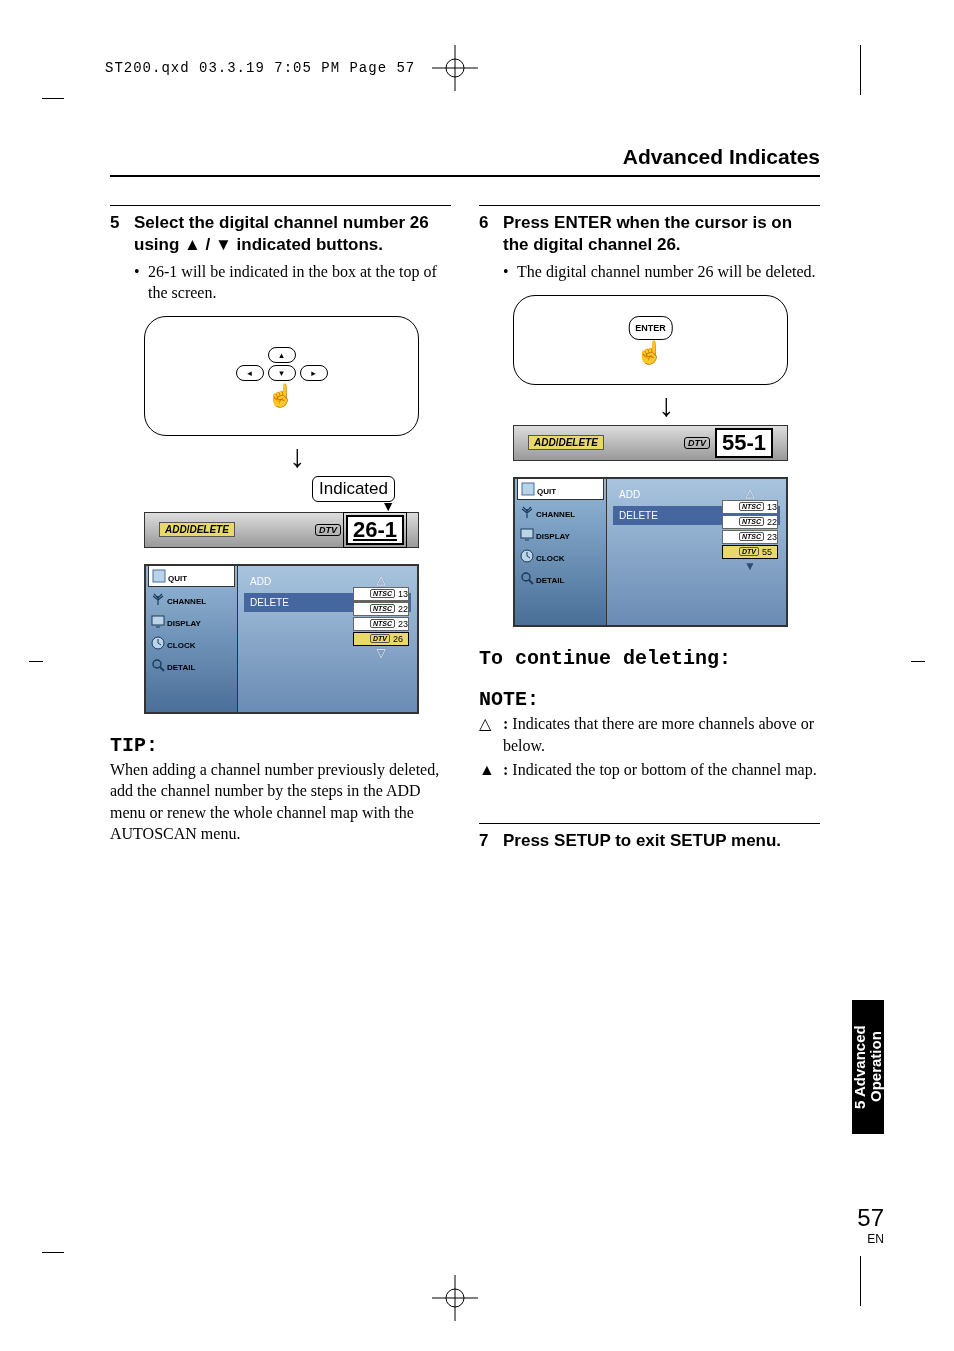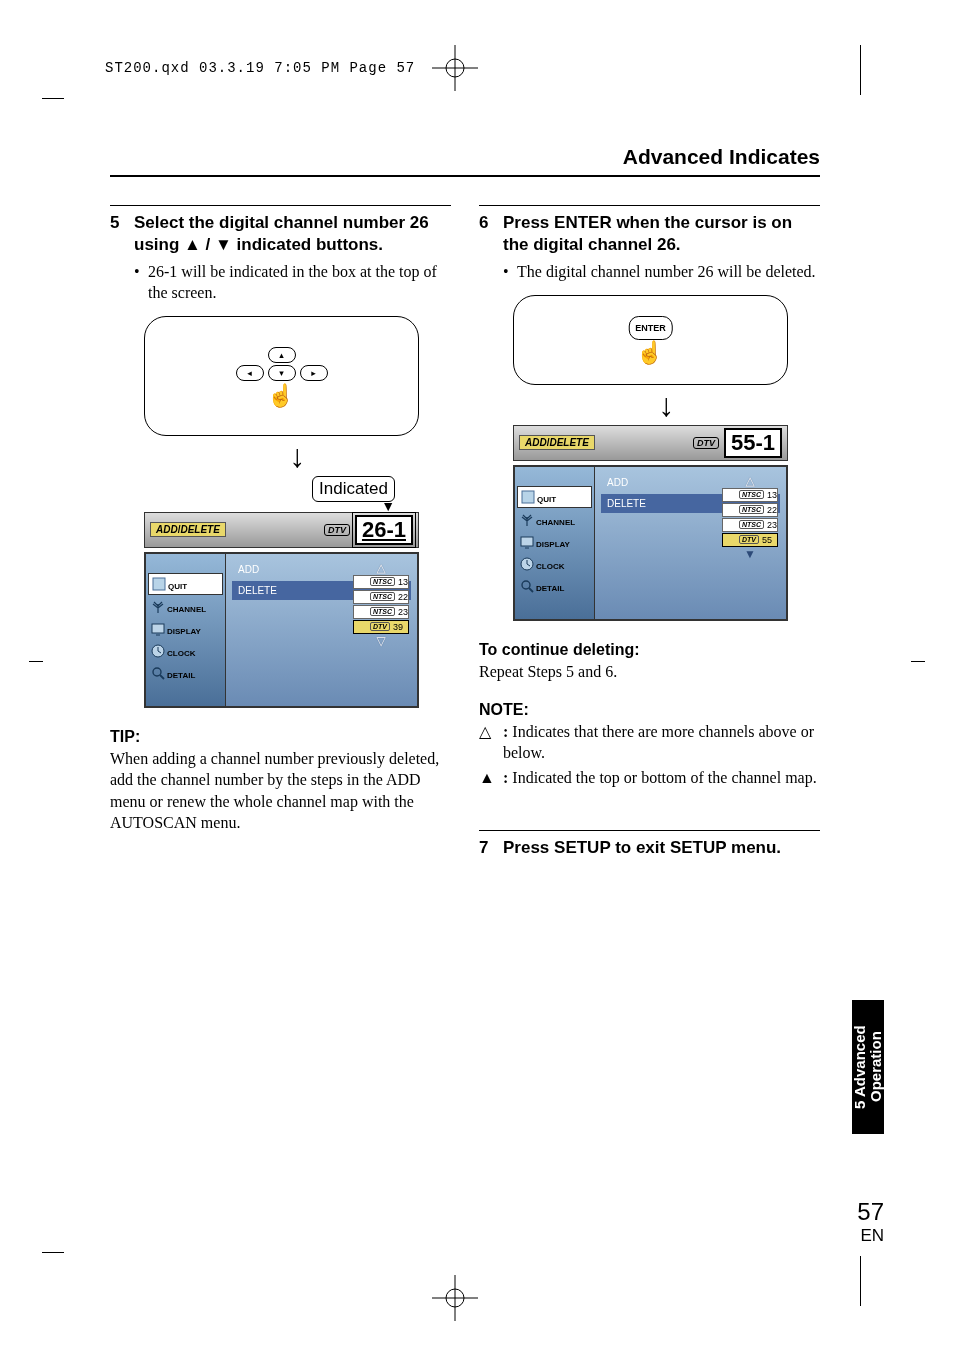--- a/index.html
+++ b/index.html
@@ -161,22 +161,22 @@
     
     .osd-panel {
       width: 275px;
       font-family: Arial, sans-serif;
     }
     .osd-bar {
       display: flex;
       align-items: center;
       background: linear-gradient(#ddd, #999);
       border: 1px solid #333;
-      padding: 2px 5px;
-      margin-bottom: 4px;
+      padding: 2px 14px;
+      margin-bottom: 16px;
     }
     .osd-bar-title {
       background: #e9d86a;
       border: 1px solid #555;
       font-size: 10px;
       font-weight: bold;
       padding: 1px 5px;
       font-style: italic;
     }
     .osd-bar-title .sep { font-style: normal; }
@@ -199,24 +199,24 @@
       background: #fff;
     }
     .osd-channel-display.boxed { outline: 1.5px solid #000; outline-offset: 2px; text-decoration: underline; }
     
     .osd-body {
       border: 2px solid #333;
       display: flex;
       min-height: 150px;
     }
     .osd-sidebar {
-      width: 80px;
+      width: 92px;
       background: linear-gradient(#95b8d8, #4a6f98);
       border-right: 1px solid #333;
-      padding: 20px 3px;
+      padding: 0 3px;
     }
     .osd-side-item {
       font-size: 8px;
       font-weight: bold;
       color: #000;
       padding: 2px 0 6px 2px;
       display: flex;
       align-items: flex-end;
       gap: 2px;
     }
@@ -280,23 +280,23 @@
       border: 1px solid #555;
       font-size: 7px;
       padding: 0 2px;
       border-radius: 2px;
       font-style: italic;
       font-weight: bold;
     }
     .osd-ch-num { margin-left: auto; font-family: Arial; }
     
     .heading-bold {
-      font-family: Liberation Sans, sans-serif;
-      font-weight: bold;
-      font-size: 16px;
+      font-family: Liberation Mono, monospace;
+      font-weight: bold;
+      font-size: 20px;
       margin: 18px 0 2px 0;
     }
     .body-text {
       font-size: 16px;
       line-height: 1.35;
     }
     .note-list {
       margin-left: 0;
     }
     .note-item {
@@ -330,21 +330,21 @@
     }
     
     .page-num {
       position: absolute;
       right: 70px;
       bottom: 105px;
       text-align: right;
       font-family: Arial, sans-serif;
     }
     .page-num .num { font-size: 24px; font-weight: normal; }
-    .page-num .lang { font-size: 17px; }
+    .page-num .lang { font-size: 12px; }
   </style>
 </head>
 <body>
 
 <div class="crop-mark crop-tl-h"></div>
 <div class="crop-mark crop-tr-v"></div>
 <div class="crop-mark crop-ml-h"></div>
 <div class="crop-mark crop-mr-h"></div>
 <div class="crop-mark crop-bl-h"></div>
 <div class="crop-mark crop-br-v"></div>
@@ -458,21 +458,21 @@
                 <div class="osd-ch-row">
                     <span class="osd-ch-tag">NTSC</span>
                     <span class="osd-ch-num">22</span>
                   </div>
                 <div class="osd-ch-row">
                     <span class="osd-ch-tag">NTSC</span>
                     <span class="osd-ch-num">23</span>
                   </div>
                 <div class="osd-ch-row highlight">
                     <span class="osd-ch-tag">DTV</span>
-                    <span class="osd-ch-num">39</span>
+                    <span class="osd-ch-num">26</span>
                   </div>
                 <div class="osd-arrow-down outline">▽</div>
               </div>
             </div>
           </div>
         </div>
       </div>
 
       <div class="heading-bold">TIP:</div>
       <div class="body-text">When adding a channel number previously deleted, add the channel number by the steps in the ADD menu or renew the whole channel map with the AUTOSCAN menu.</div>
@@ -563,21 +563,20 @@
                     <span class="osd-ch-num">55</span>
                   </div>
                 <div class="osd-arrow-down">▼</div>
               </div>
             </div>
           </div>
         </div>
       </div>
 
       <div class="heading-bold">To continue deleting:</div>
-      <div class="body-text">Repeat Steps 5 and 6.</div>
 
       <div class="heading-bold">NOTE:</div>
       <div class="note-list">
         <div class="note-item">
           <span class="note-sym">△</span>
           <span><b>: </b><span>Indicates that there are more channels above or below.</span></span>
         </div>
         <div class="note-item">
           <span class="note-sym">▲</span>
           <span><b>: </b><span>Indicated the top or bottom of the channel map.</span></span>

